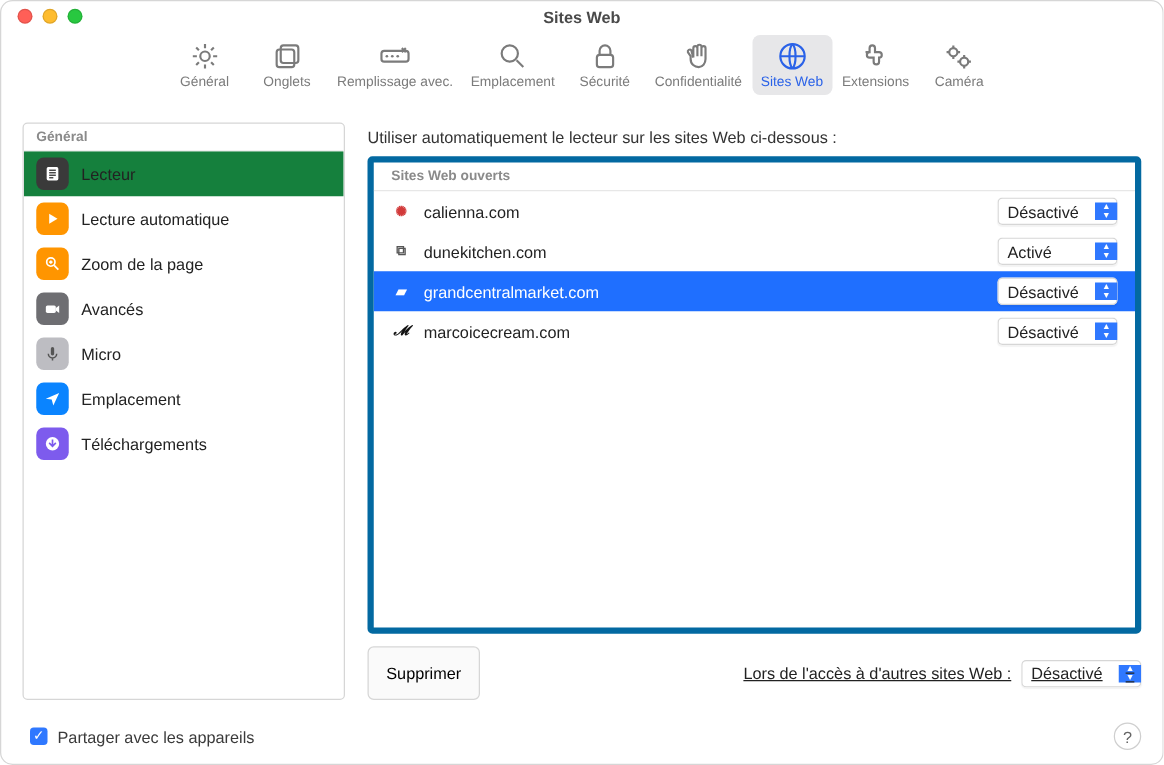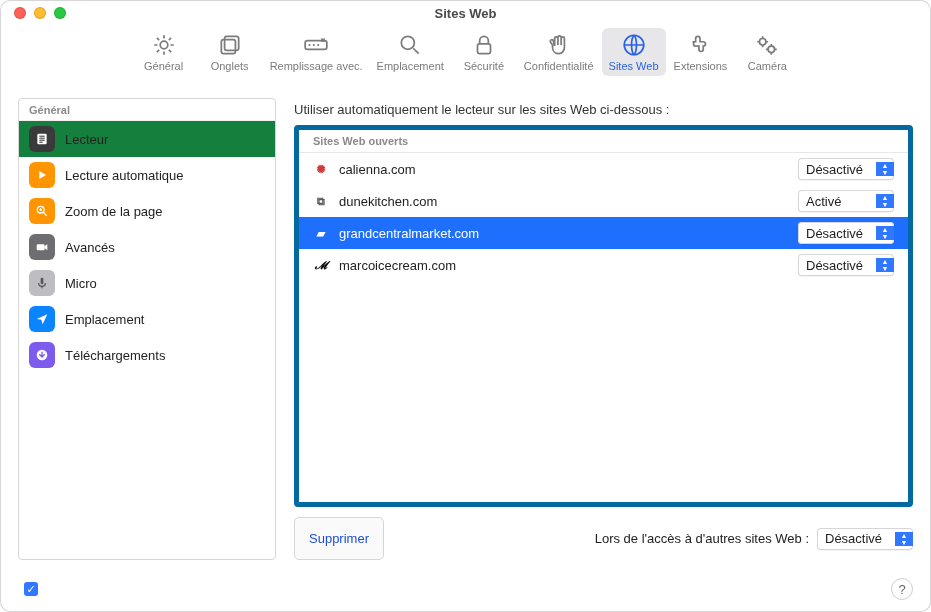--- a/index.html
+++ b/index.html
@@ -217,29 +217,30 @@
   .content-footer {
     display: flex;
     align-items: center;
     justify-content: space-between;
     padding-top: 10px;
     gap: 10px;
   }
   .btn {
     border: 1px solid #d6d6d6;
     background: #fafafa;
-    color: #1d4ed8;
+    color: #000000;
     border-radius: 5px;
     padding: 13px 14px;
     font-size: 13px;
   }
   .right-footer {
     display: flex;
     align-items: center;
     gap: 8px;
+    text-decoration: underline;
   }
   
   .bottombar {
     display: flex;
     align-items: center;
     justify-content: space-between;
     padding: 6px 18px 12px 24px;
   }
   .chk {
     display: flex;
@@ -509,17 +510,18 @@
           </div>
         </div>
       </div>
 
     </div>
   </div>
 
   <div class="bottombar">
     <div class="chk">
       <div class="box">✓</div>
+      <span>Partager avec les appareils</span>
     </div>
     <div class="help">?</div>
   </div>
 
 </div>
 
 </body></html>

